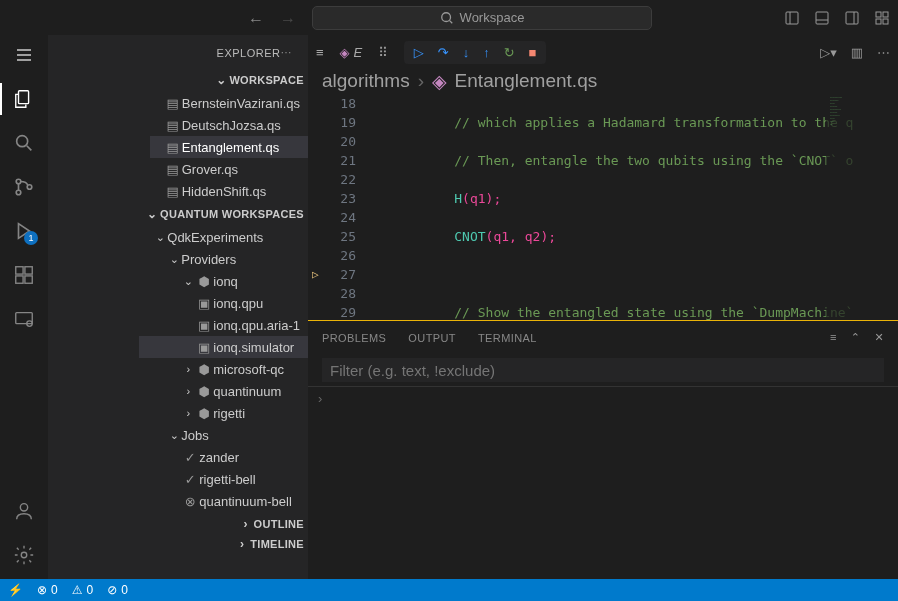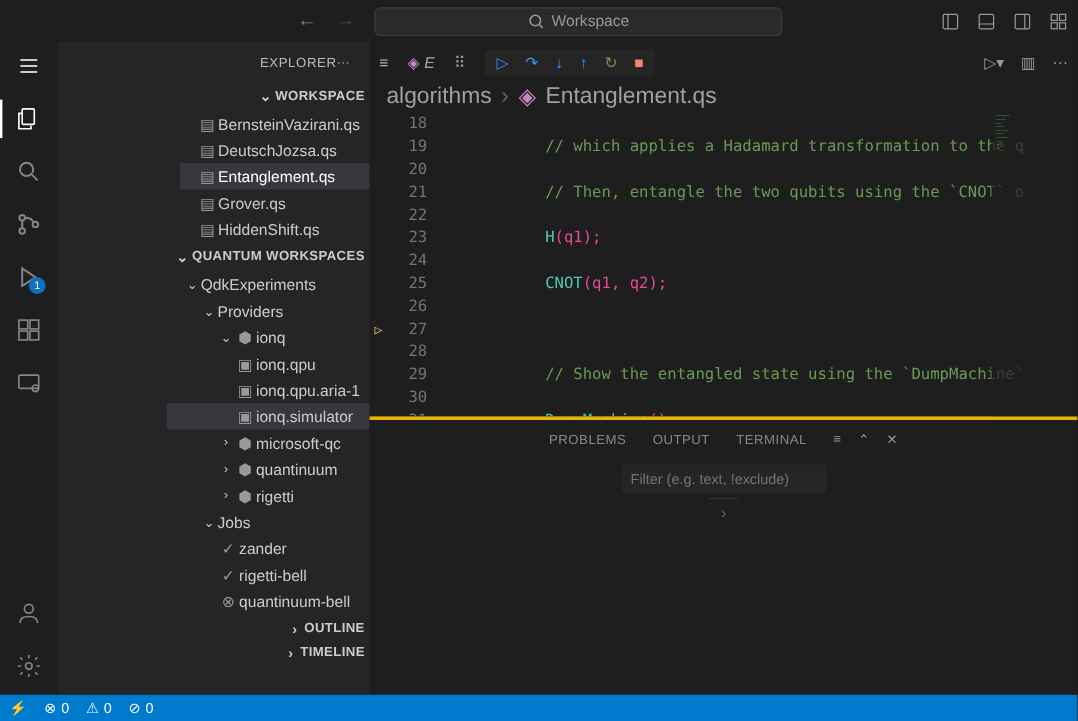--- a/index.html
+++ b/index.html
@@ -130,26 +130,26 @@
 .breadcrumb .sep { color: #666; }
 .code-area { flex: 1; display: flex; font-family: "Menlo", "Consolas", monospace; font-size: 13px; position: relative; overflow: hidden; }
 .gutter { width: 68px; text-align: right; color: #6e7681; padding-right: 20px; line-height: 19px; padding-top: 2px; position: relative; }
 .gutter .bp { position: absolute; left: 4px; color: #e5c07b; font-size: 11px; }
 .code-lines { flex: 1; line-height: 19px; padding-top: 2px; white-space: pre; overflow: hidden; }
 .tok-comment { color: #6a9955; }
 .tok-fn { color: #4ec9b0; }
 .tok-punct { color: #ec4899; }
 .minimap { position: absolute; right: 0; top: 0; width: 72px; height: 100%; background: #1e1e1e; opacity: 0.7; }
 .minimap-content { padding: 4px; font-size: 2px; line-height: 3px; color: #4a7a4a; white-space: pre; }
-.panel { height: 232px; border-top: 3px solid #eab308; display: flex; flex-direction: column; background: #1e1e1e; align-items: center; }
+.panel { height: 259px; border-top: 1px solid #eab308; display: flex; flex-direction: column; background: #1e1e1e; }
 .panel-tabs { height: 33px; display: flex; align-items: center; padding: 0 14px; gap: 22px; font-size: 11px; color: #888; letter-spacing: 0.4px; }
 .panel-tabs .tab { cursor: pointer; padding: 6px 0; }
 .panel-tabs .tab.active { color: #fff; border-bottom: 1px solid #0e70c0; }
 .panel-tabs .right { margin-left: auto; display: flex; gap: 14px; color: #999; }
-.filter-box { margin: 4px 14px; height: 24px; background: #252526; border: none; color: #888; padding: 0 8px; font-size: 12px; }
+.filter-box { margin: 4px 14px; height: 24px; background: #252526; border: none; color: #888; padding: 0 8px; font-size: 15px; }
 .console-out { flex: 1; padding: 6px 14px; font-family: "Menlo", monospace; font-size: 13px; color: #3794ff; line-height: 19px; white-space: pre; overflow: hidden; position: relative; }
 .console-badge { position: absolute; left: 14px; bottom: 2px; background: #4d4d4d; color: #ccc; border-radius: 8px; font-size: 10px; padding: 0 5px; }
 .repl-prompt { height: 24px; border-top: 1px solid #333; display: flex; align-items: center; padding: 0 10px; color: #666; }
 .status-bar {
   height: 22px;
   background: #007acc;
   color: #fff;
   display: flex;
   align-items: center;
   font-size: 12px;

